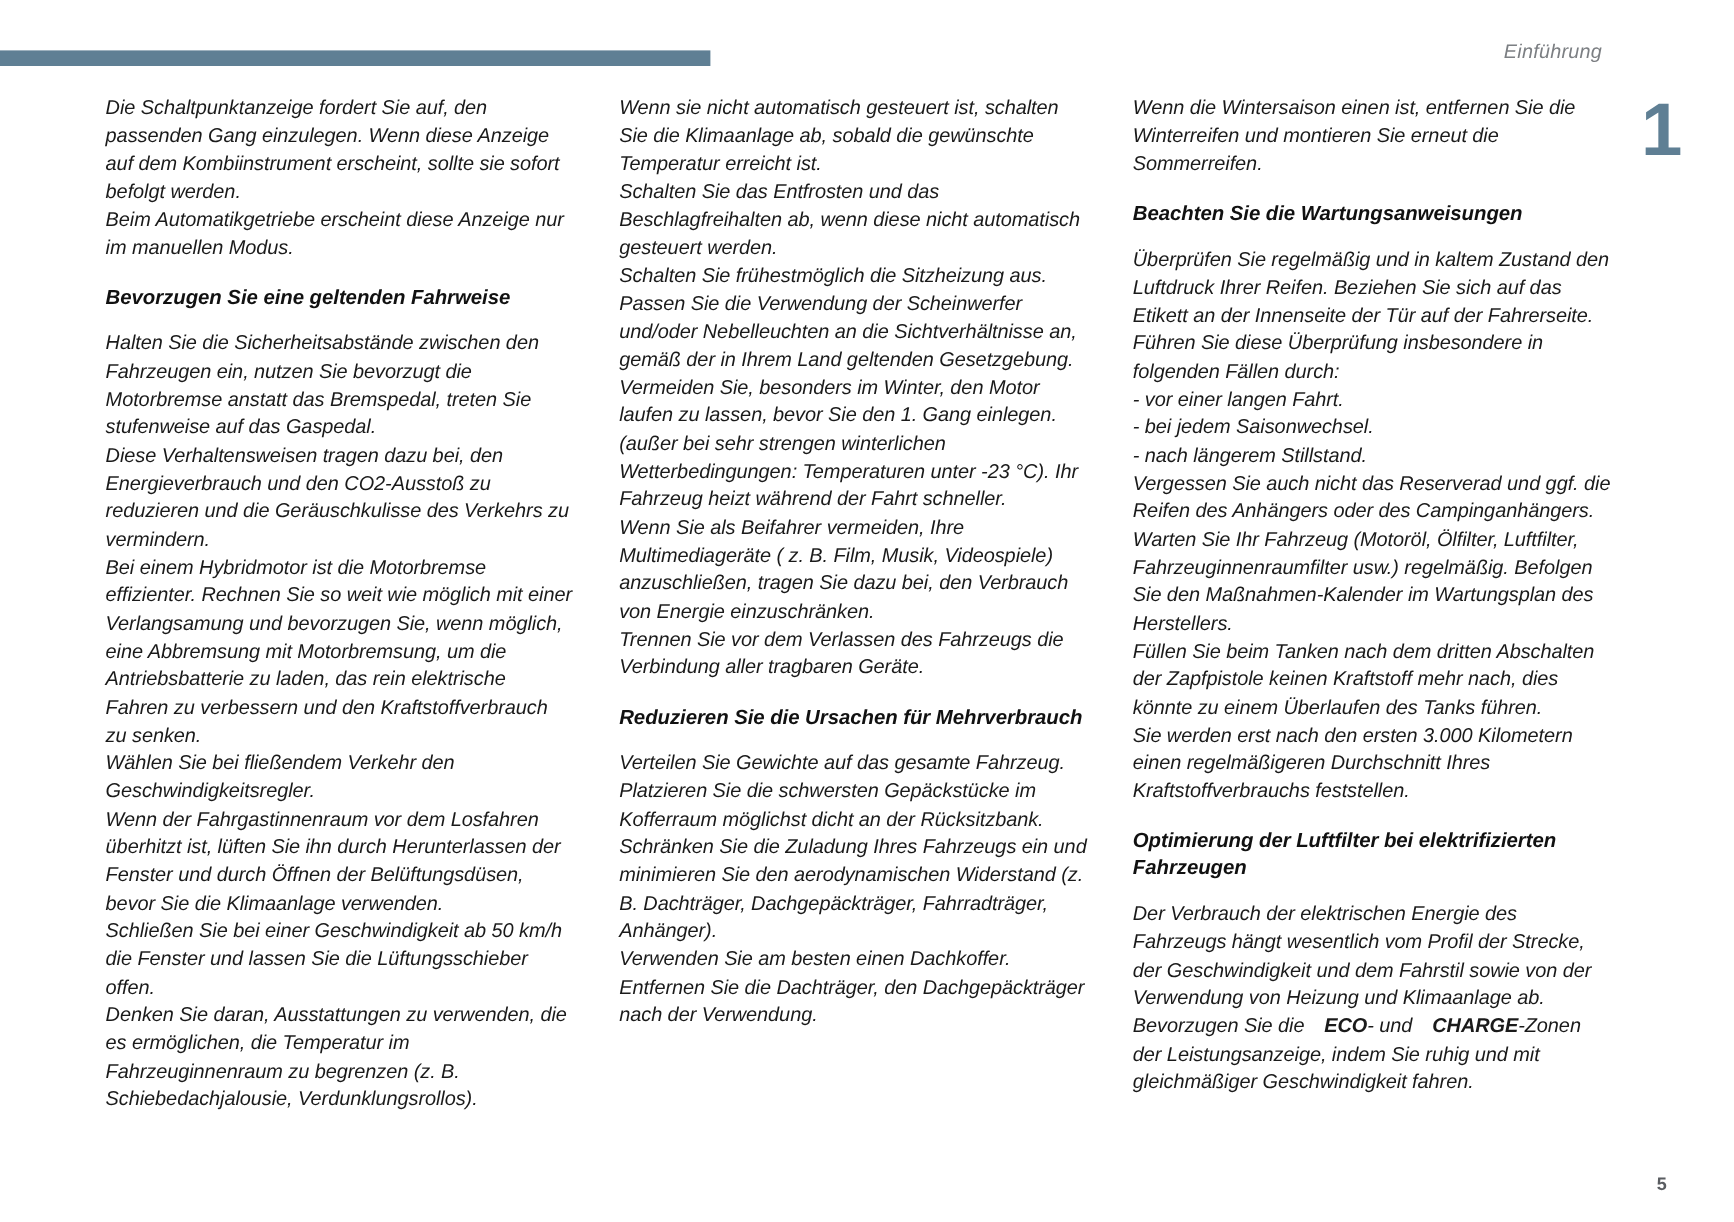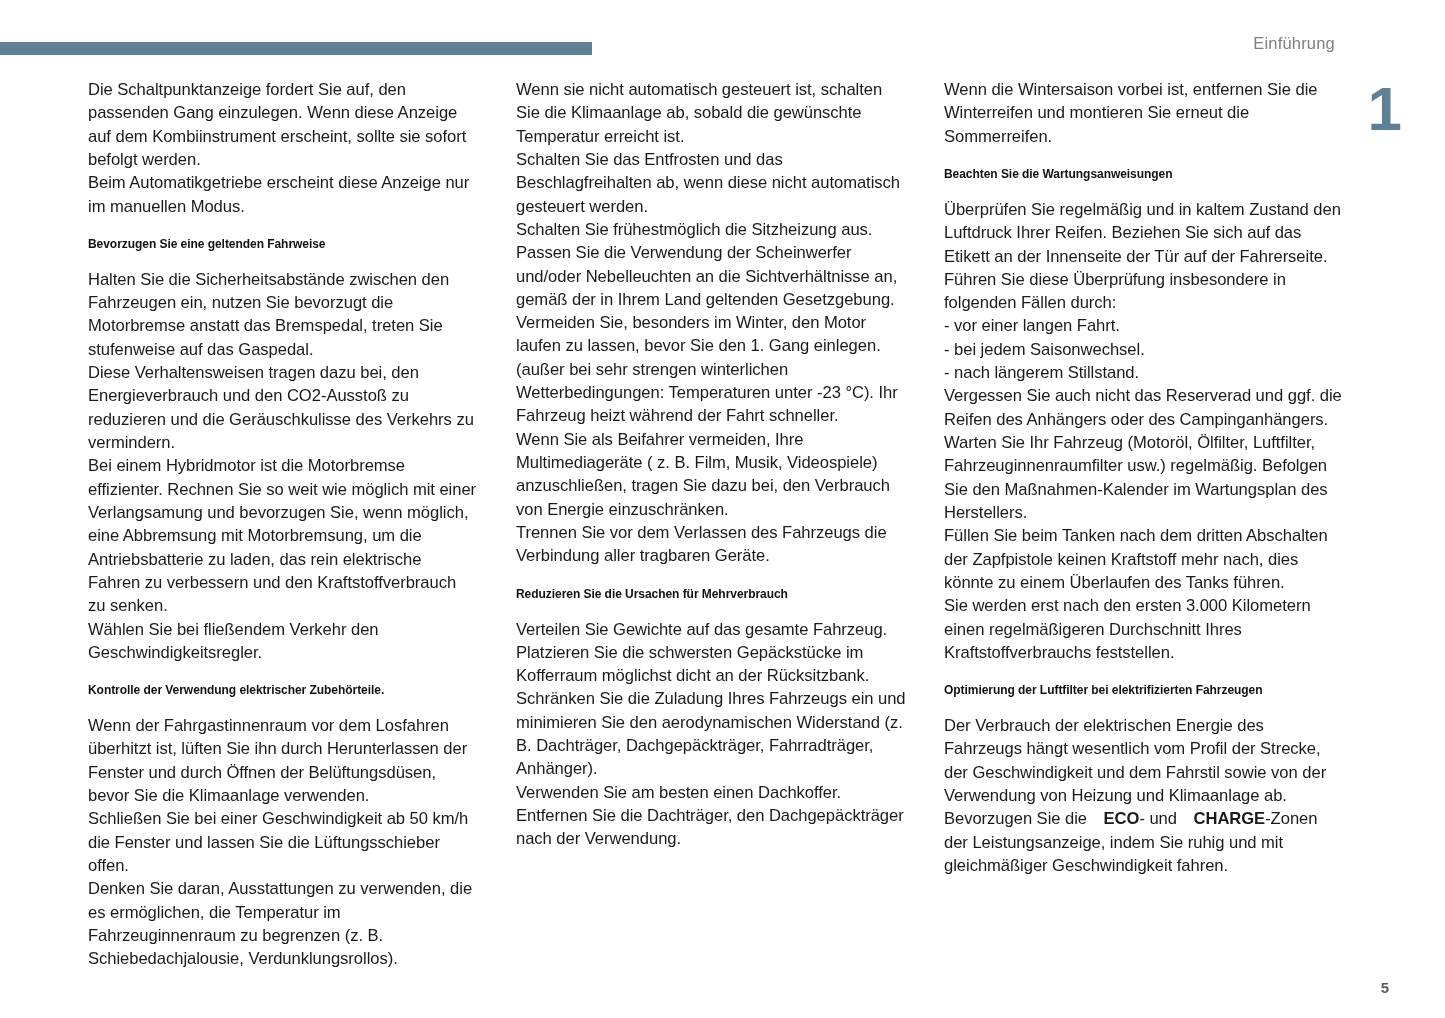--- a/index.html
+++ b/index.html
@@ -26,20 +26,21 @@
     background: #5f7f94;
   }
   .header-title {
     position: absolute;
     right: 110px;
     top: 34px;
     font-size: 16.5px;
     color: #7c7f83;
     letter-spacing: 0.2px;
     white-space: nowrap;
+    font-style: italic;
   }
 
   
   .chapter-number {
     position: absolute;
     right: 44px;
     top: 78px;
     font-size: 62px;
     font-weight: bold;
     color: #5f7f94;
@@ -63,37 +64,38 @@
     left: 88px;
     top: 78px;
     width: 1246px;
     display: flex;
     gap: 38px;
     align-items: flex-start;
   }
   .col {
     width: 390px;
     flex: 0 0 390px;
+    font-style: italic;
   }
   .col.col-3 {
     width: 400px;
     flex: 0 0 400px;
   }
 
   .body-text {
     font-size: 16.6px;
     line-height: 1.405;
     margin: 0 0 0 0;
     white-space: pre-line;
     color: #1a1a1a;
     letter-spacing: -0.05px;
   }
 
   .heading {
-    font-size: 12px;
+    font-size: 17px;
     font-weight: bold;
     line-height: 1.33;
     margin: 19px 0 15px 0;
     white-space: pre-line;
     color: #111111;
     letter-spacing: -0.05px;
   }
 
   b.inline-bold {
     font-weight: bold;
@@ -110,21 +112,20 @@
 <div class="columns">
 
   <div class="col col-1">
     <p class="body-text">Die Schaltpunktanzeige fordert Sie auf, den passenden Gang einzulegen. Wenn diese Anzeige auf dem Kombiinstrument erscheint, sollte sie sofort befolgt werden.
 Beim Automatikgetriebe erscheint diese Anzeige nur im manuellen Modus.</p>
     <h2 class="heading">Bevorzugen Sie eine geltenden Fahrweise</h2>
     <p class="body-text">Halten Sie die Sicherheitsabstände zwischen den Fahrzeugen ein, nutzen Sie bevorzugt die Motorbremse anstatt das Bremspedal, treten Sie stufenweise auf das Gaspedal.
 Diese Verhaltensweisen tragen dazu bei, den Energieverbrauch und den CO2-Ausstoß zu reduzieren und die Geräuschkulisse des Verkehrs zu vermindern.
 Bei einem Hybridmotor ist die Motorbremse effizienter. Rechnen Sie so weit wie möglich mit einer Verlangsamung und bevorzugen Sie, wenn möglich, eine Abbremsung mit Motorbremsung, um die Antriebsbatterie zu laden, das rein elektrische Fahren zu verbessern und den Kraftstoffverbrauch zu senken.
 Wählen Sie bei fließendem Verkehr den Geschwindigkeitsregler.</p>
-    <h2 class="heading">Kontrolle der Verwendung elektrischer Zubehörteile.</h2>
     <p class="body-text">Wenn der Fahrgastinnenraum vor dem Losfahren überhitzt ist, lüften Sie ihn durch Herunterlassen der Fenster und durch Öffnen der Belüftungsdüsen, bevor Sie die Klimaanlage verwenden.
 Schließen Sie bei einer Geschwindigkeit ab 50 km/h die Fenster und lassen Sie die Lüftungsschieber offen.
 Denken Sie daran, Ausstattungen zu verwenden, die es ermöglichen, die Temperatur im Fahrzeuginnenraum zu begrenzen (z. B. Schiebedachjalousie, Verdunklungsrollos).</p>
   </div>
 
   <div class="col col-2">
     <p class="body-text">Wenn sie nicht automatisch gesteuert ist, schalten Sie die Klimaanlage ab, sobald die gewünschte Temperatur erreicht ist.
 Schalten Sie das Entfrosten und das Beschlagfreihalten ab, wenn diese nicht automatisch gesteuert werden.
 Schalten Sie frühestmöglich die Sitzheizung aus.
 Passen Sie die Verwendung der Scheinwerfer und/oder Nebelleuchten an die Sichtverhältnisse an, gemäß der in Ihrem Land geltenden Gesetzgebung.
@@ -132,21 +133,21 @@
 Wenn Sie als Beifahrer vermeiden, Ihre Multimediageräte ( z. B. Film, Musik, Videospiele) anzuschließen, tragen Sie dazu bei, den Verbrauch von Energie einzuschränken.
 Trennen Sie vor dem Verlassen des Fahrzeugs die Verbindung aller tragbaren Geräte.</p>
     <h2 class="heading">Reduzieren Sie die Ursachen für Mehrverbrauch</h2>
     <p class="body-text">Verteilen Sie Gewichte auf das gesamte Fahrzeug. Platzieren Sie die schwersten Gepäckstücke im Kofferraum möglichst dicht an der Rücksitzbank.
 Schränken Sie die Zuladung Ihres Fahrzeugs ein und minimieren Sie den aerodynamischen Widerstand (z. B. Dachträger, Dachgepäckträger, Fahrradträger, Anhänger).
 Verwenden Sie am besten einen Dachkoffer.
 Entfernen Sie die Dachträger, den Dachgepäckträger nach der Verwendung.</p>
   </div>
 
   <div class="col col-3">
-    <p class="body-text">Wenn die Wintersaison vorbei ist, entfernen Sie die Winterreifen und montieren Sie erneut die Sommerreifen.</p>
+    <p class="body-text">Wenn die Wintersaison einen ist, entfernen Sie die Winterreifen und montieren Sie erneut die Sommerreifen.</p>
     <h2 class="heading">Beachten Sie die Wartungsanweisungen</h2>
     <p class="body-text">Überprüfen Sie regelmäßig und in kaltem Zustand den Luftdruck Ihrer Reifen. Beziehen Sie sich auf das Etikett an der Innenseite der Tür auf der Fahrerseite.
 Führen Sie diese Überprüfung insbesondere in folgenden Fällen durch:
 - vor einer langen Fahrt.
 - bei jedem Saisonwechsel.
 - nach längerem Stillstand.
 Vergessen Sie auch nicht das Reserverad und ggf. die Reifen des Anhängers oder des Campinganhängers.
 Warten Sie Ihr Fahrzeug (Motoröl, Ölfilter, Luftfilter, Fahrzeuginnenraumfilter usw.) regelmäßig. Befolgen Sie den Maßnahmen-Kalender im Wartungsplan des Herstellers.
 Füllen Sie beim Tanken nach dem dritten Abschalten der Zapfpistole keinen Kraftstoff mehr nach, dies könnte zu einem Überlaufen des Tanks führen.
 Sie werden erst nach den ersten 3.000 Kilometern einen regelmäßigeren Durchschnitt Ihres Kraftstoffverbrauchs feststellen.</p>

